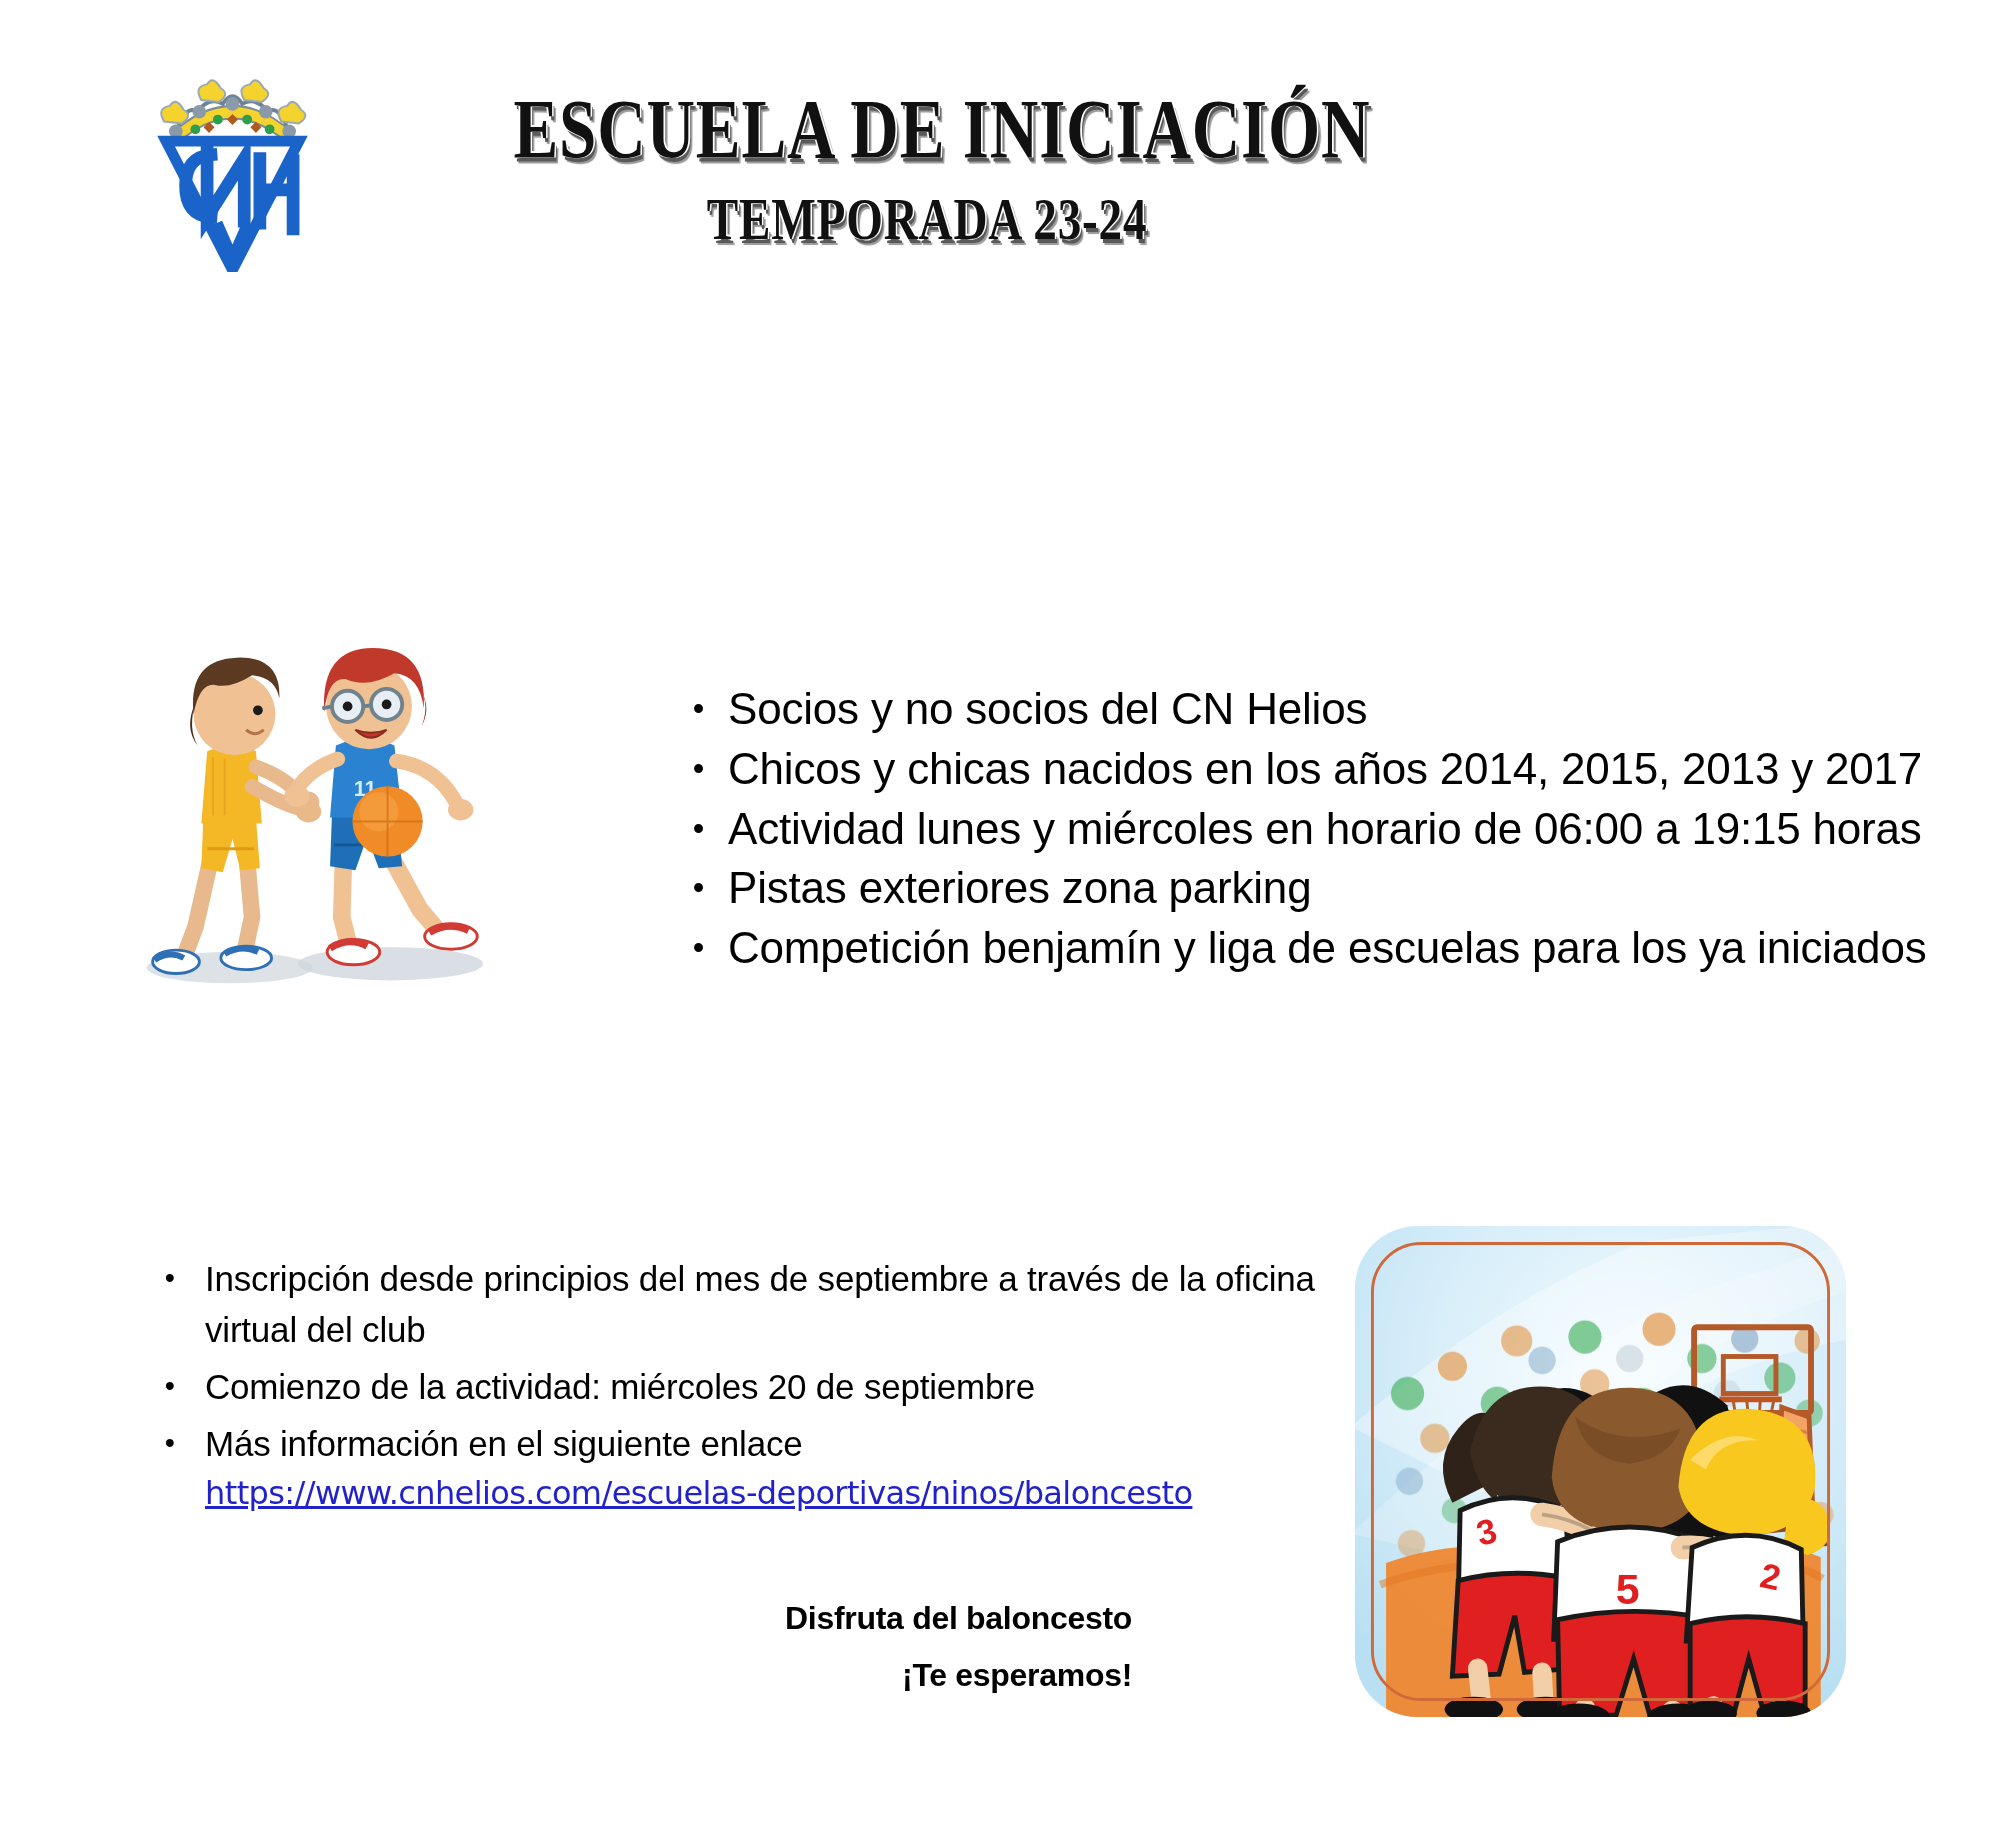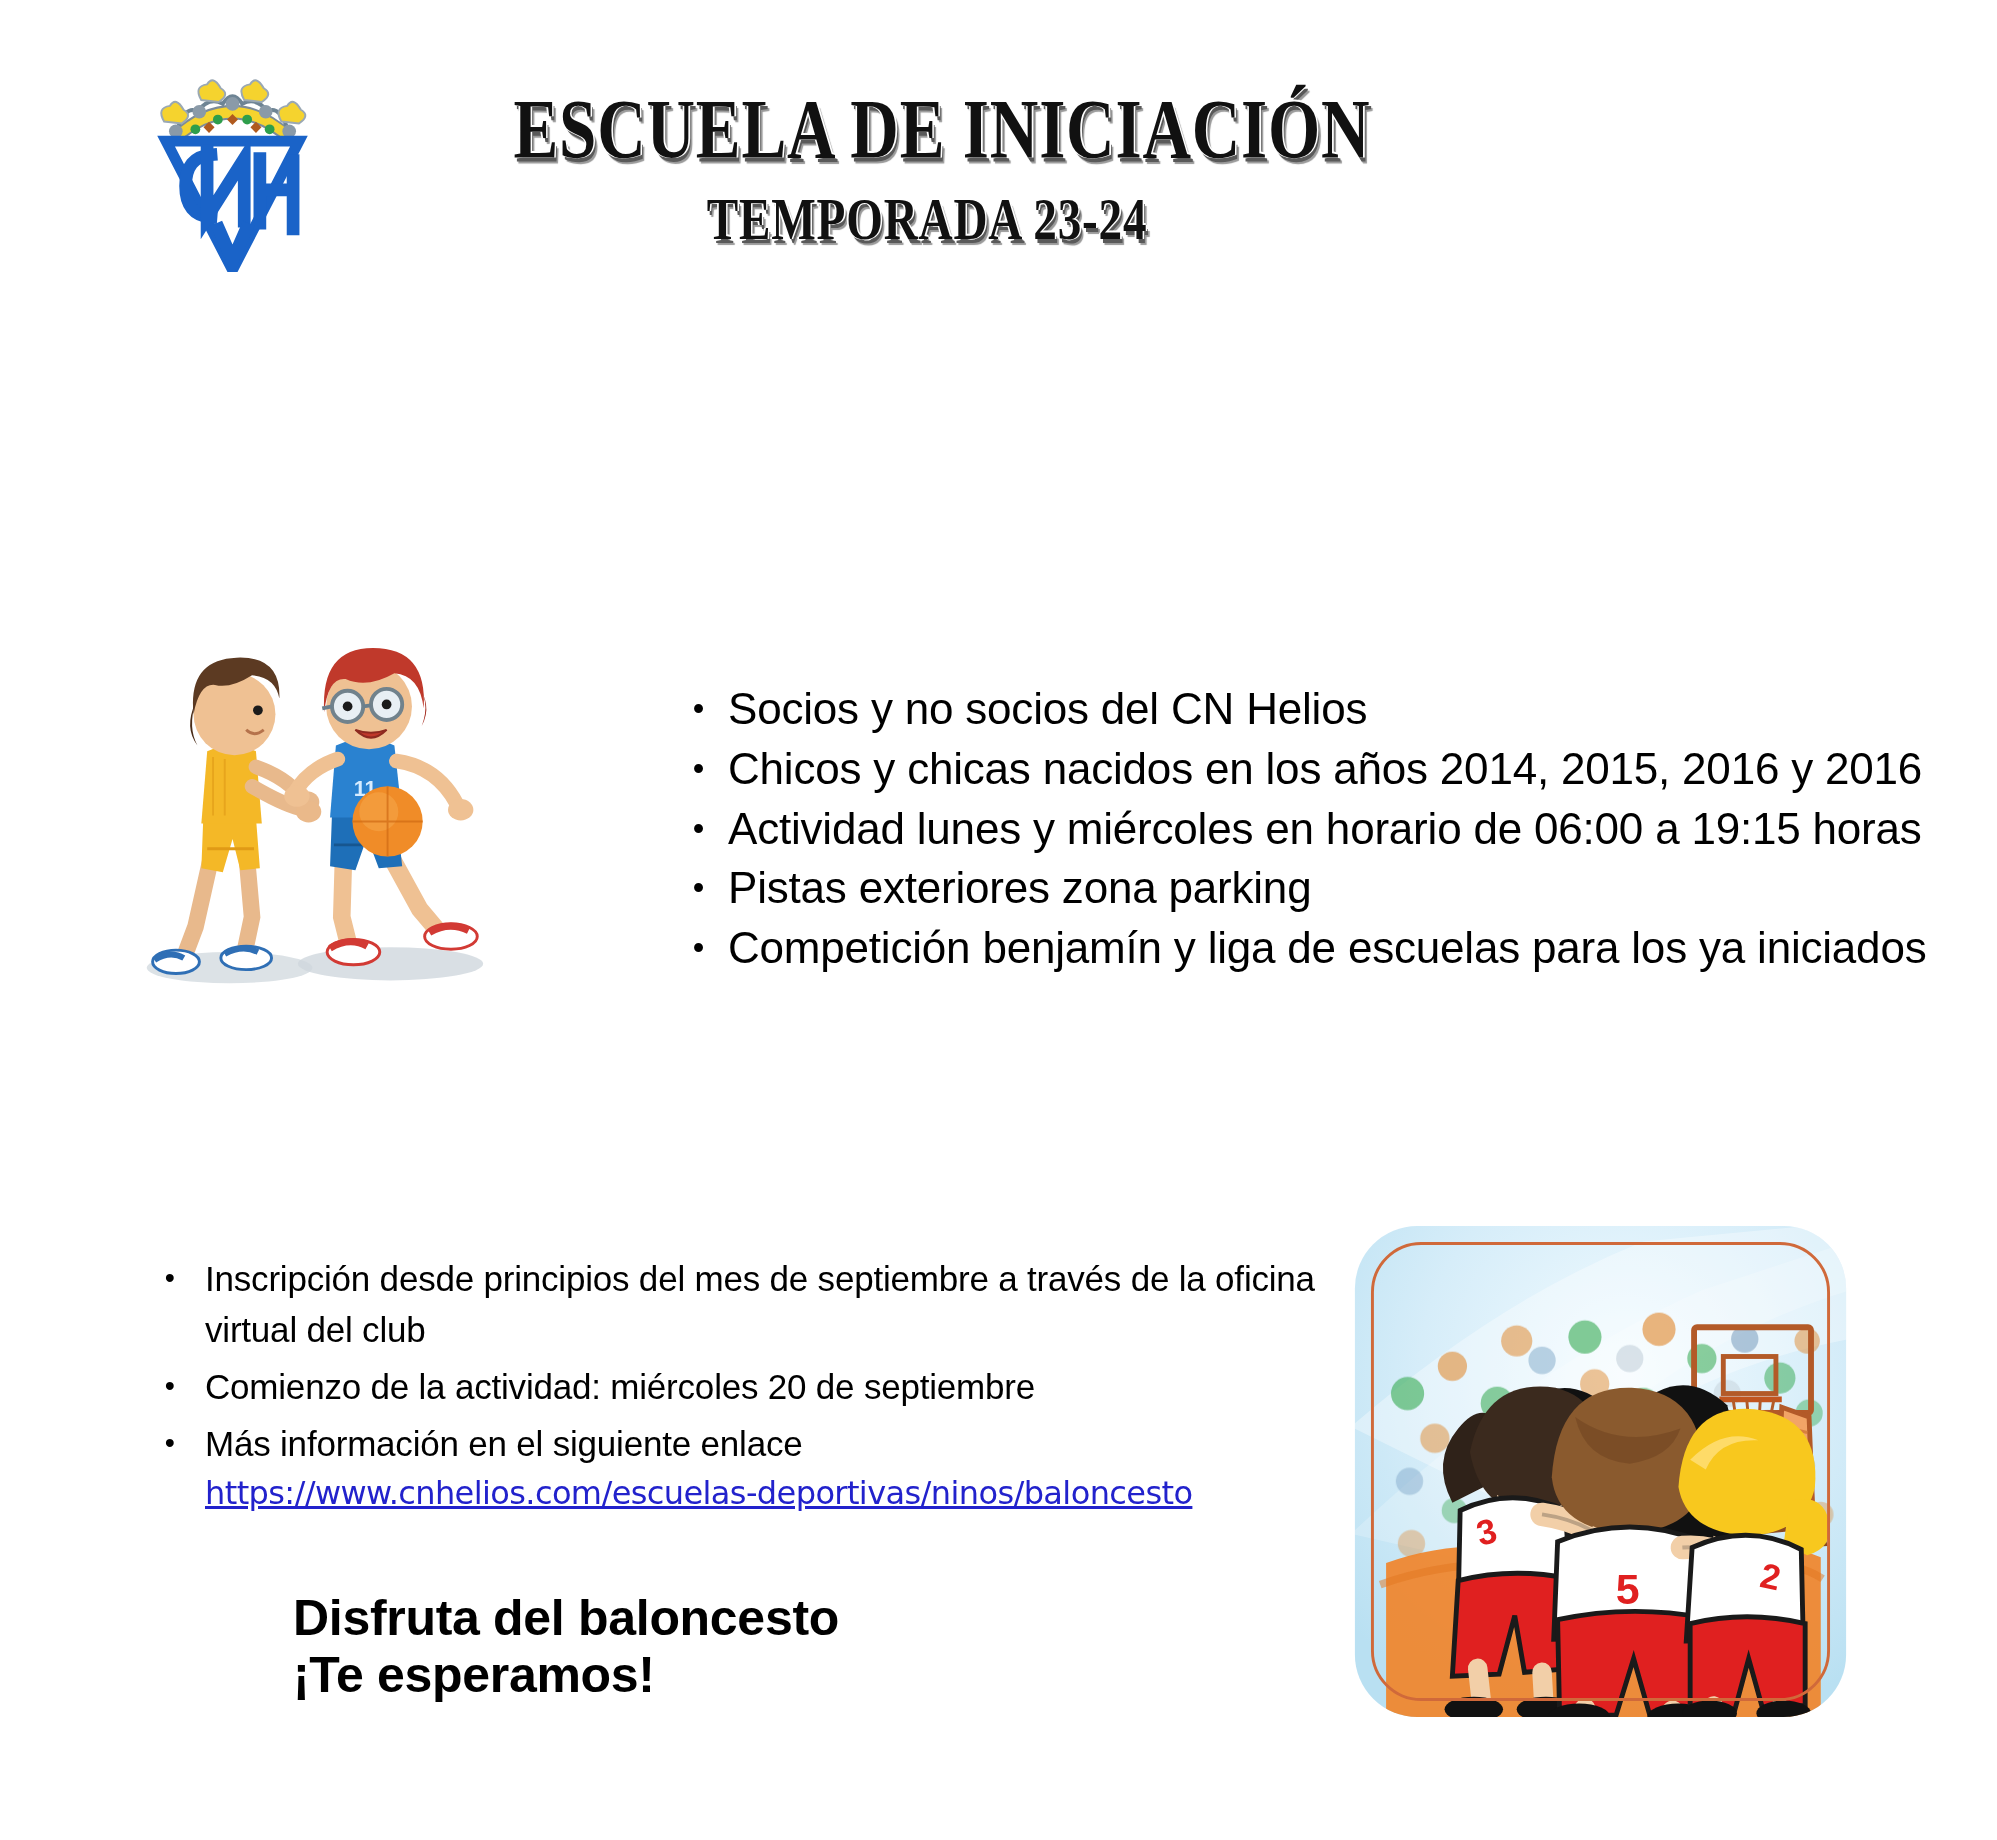--- a/index.html
+++ b/index.html
@@ -141,23 +141,23 @@
     line-height: 49px;
     letter-spacing: -0.6px;
   }
 
   
   #tagline {
     position: absolute;
     left: 293px;
     top: 1590px;
     width: 839px;
-    text-align: left;
+    text-align: right;
     font-weight: bold;
-    font-size: 50px;
+    font-size: 32px;
     line-height: 57px;
     letter-spacing: -0.3px;
   }
 
   
   #huddle-illustration {
     position: absolute;
     left: 1351px;
     top: 1222px;
     width: 499px;
@@ -304,21 +304,21 @@
   </svg>
 </div>
 
 <div id="main-list">
   <div class="bullet-row">
     <span class="bullet-dot">•</span>
     <span class="bullet-text">Socios y no socios del CN Helios</span>
   </div>
   <div class="bullet-row">
     <span class="bullet-dot">•</span>
-    <span class="bullet-text">Chicos y chicas nacidos en los años 2014, 2015, 2016 y 2016</span>
+    <span class="bullet-text">Chicos y chicas nacidos en los años 2014, 2015, 2013 y 2017</span>
   </div>
   <div class="bullet-row">
     <span class="bullet-dot">•</span>
     <span class="bullet-text">Actividad lunes y miércoles en horario de 06:00 a 19:15 horas</span>
   </div>
   <div class="bullet-row">
     <span class="bullet-dot">•</span>
     <span class="bullet-text">Pistas exteriores zona parking</span>
   </div>
   <div class="bullet-row">

